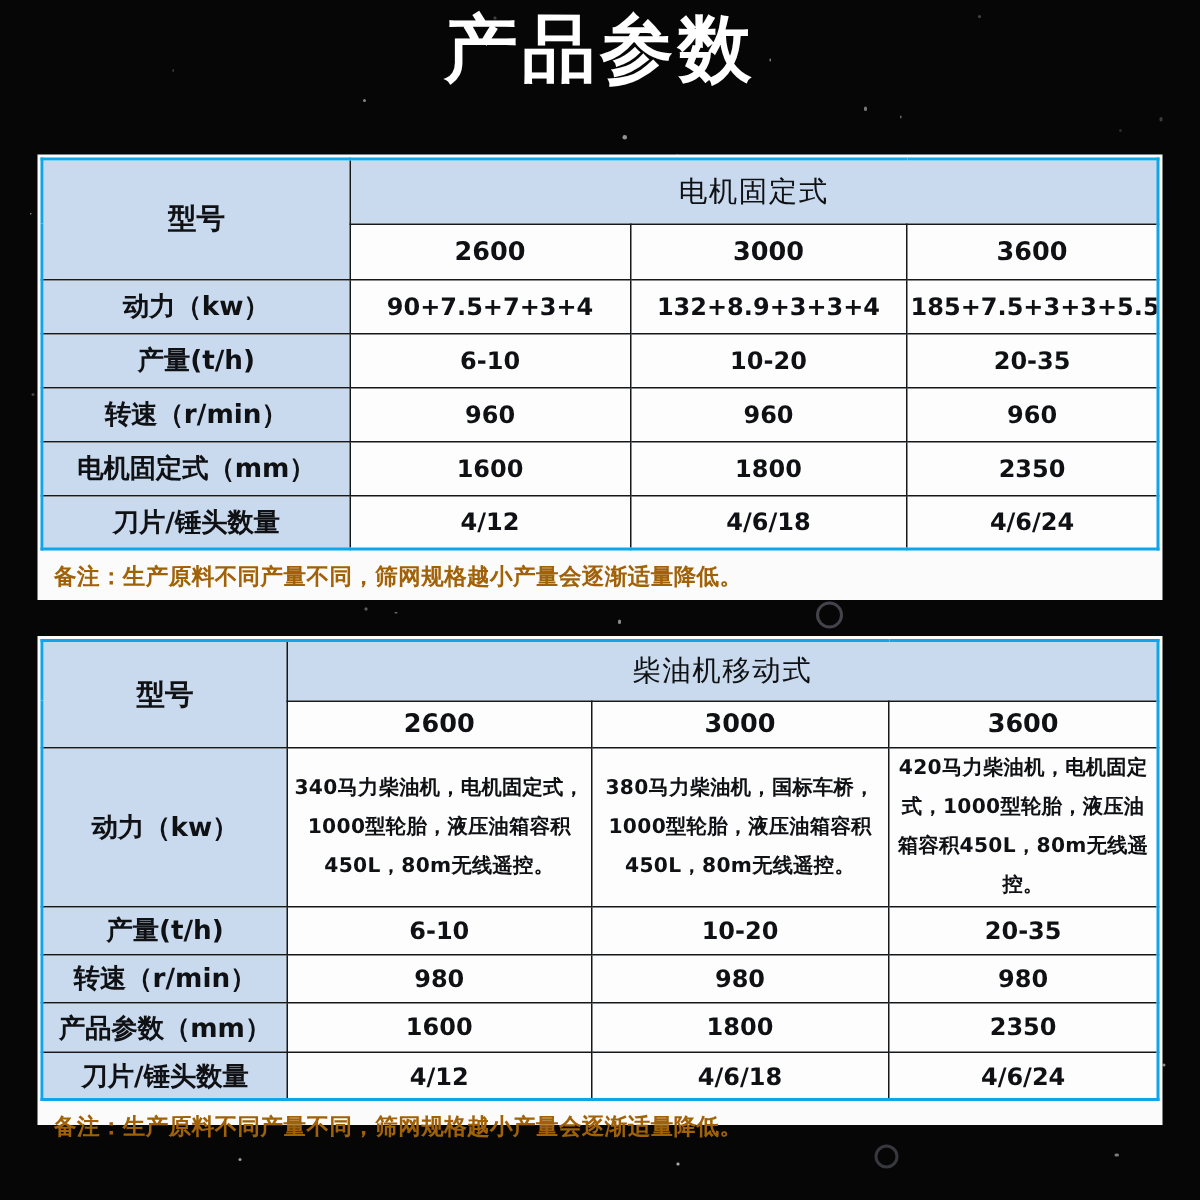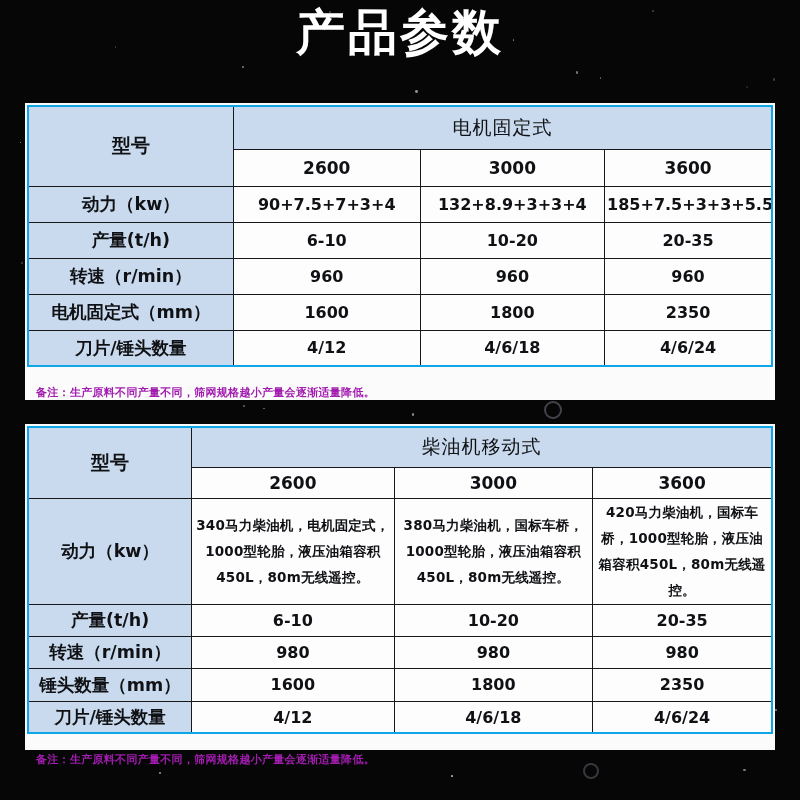--- a/index.html
+++ b/index.html
@@ -63,22 +63,22 @@
   .t1 .r-models { height: 37px; }
   .t1 .r-data   { height: 36px; }
 
   .t2 .r-group  { height: 40px; }
   .t2 .r-models { height: 31px; }
   .t2 .r-power  { height: 87px; }
   .t2 .r-data   { height: 32px; }
   .t2 .r-data-m { height: 33px; }
 
   .note {
-    color: #a21caf; font-size: 11px; font-weight: 700;
-    text-align: left; padding: 18px 4px 0 9px; letter-spacing: 0.3px;
+    color: #a16207; font-size: 15px; font-weight: 700;
+    text-align: left; padding: 8px 4px 0 9px; letter-spacing: 0.3px;
   }
 </style>
 </head>
 <body>
 
 <div class="stage">
   <div id="bg-dots">
       <div class="dot" style="left: 328.9px; top: 11.1px; width: 1.7px; height: 1.7px; opacity: 0.24;"></div>
       <div class="dot" style="left: 211px; top: 162.6px; width: 2.5px; height: 2.5px; opacity: 0.13;"></div>
       <div class="dot" style="left: 21.1px; top: 261.8px; width: 2.4px; height: 2.4px; opacity: 0.25;"></div>
@@ -240,36 +240,36 @@
         </tr>
         <tr class="r-models">
           <td class="white model-cell">2600</td>
           <td class="white model-cell">3000</td>
           <td class="white model-cell">3600</td>
         </tr>
         <tr class="r-power">
           <td class="blue label-cell">动力（kw）</td>
           <td class="white longtext-cell">340马力柴油机，电机固定式，1000型轮胎，液压油箱容积450L，80m无线遥控。</td>
           <td class="white longtext-cell">380马力柴油机，国标车桥，1000型轮胎，液压油箱容积450L，80m无线遥控。</td>
-          <td class="white longtext-cell">420马力柴油机，国标车桥，1000型轮胎，液压油箱容积450L，80m无线遥控。</td>
+          <td class="white longtext-cell">420马力柴油机，电机固定式，1000型轮胎，液压油箱容积450L，80m无线遥控。</td>
         </tr>
         <tr class="r-data">
           <td class="blue label-cell">产量(t/h)</td>
           <td class="white value-cell">6-10</td>
           <td class="white value-cell">10-20</td>
           <td class="white value-cell">20-35</td>
         </tr>
         <tr class="r-data">
           <td class="blue label-cell">转速（r/min）</td>
           <td class="white value-cell">980</td>
           <td class="white value-cell">980</td>
           <td class="white value-cell">980</td>
         </tr>
         <tr class="r-data-m">
-          <td class="blue label-cell">锤头数量（mm）</td>
+          <td class="blue label-cell">产品参数（mm）</td>
           <td class="white value-cell">1600</td>
           <td class="white value-cell">1800</td>
           <td class="white value-cell">2350</td>
         </tr>
         <tr class="r-data">
           <td class="blue label-cell">刀片/锤头数量</td>
           <td class="white value-cell">4/12</td>
           <td class="white value-cell">4/6/18</td>
           <td class="white value-cell">4/6/24</td>
         </tr>

